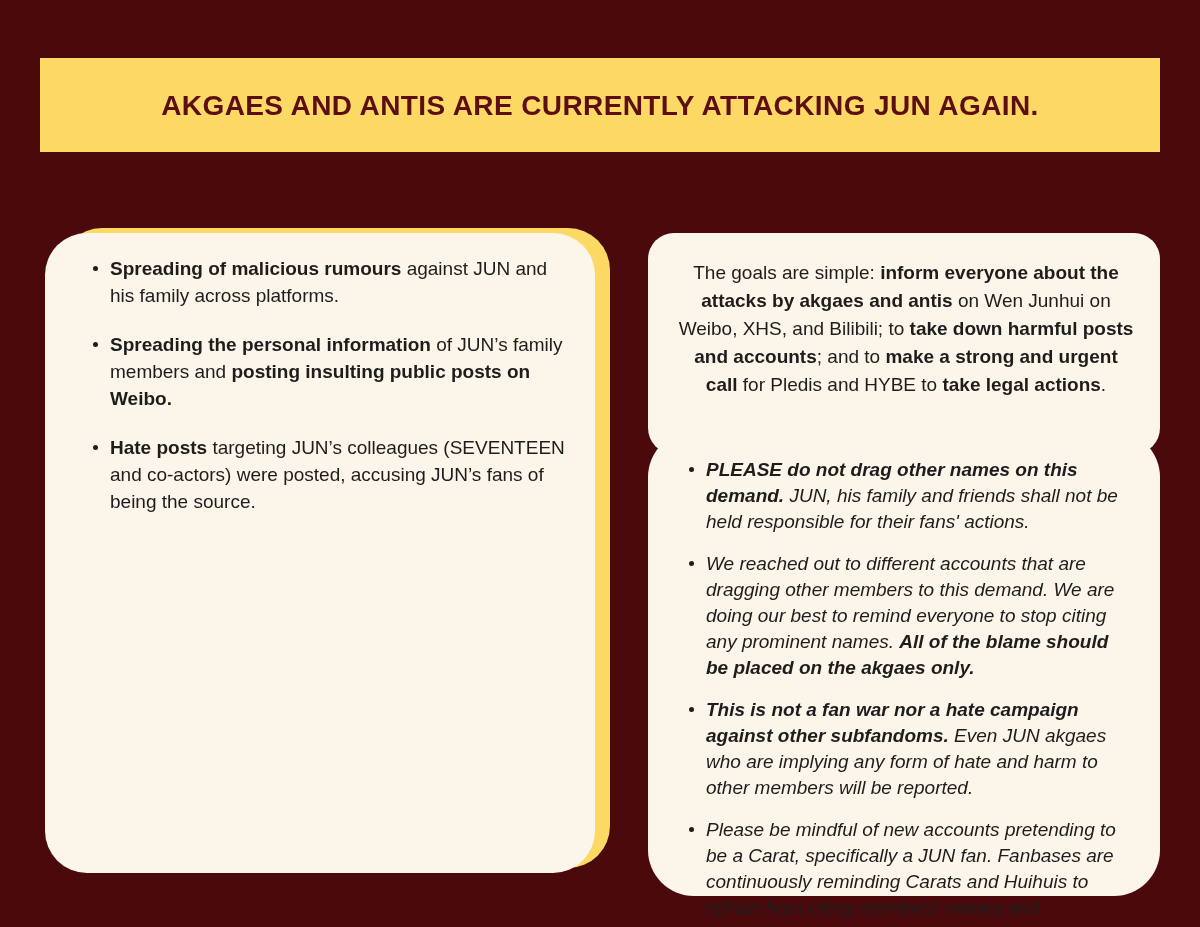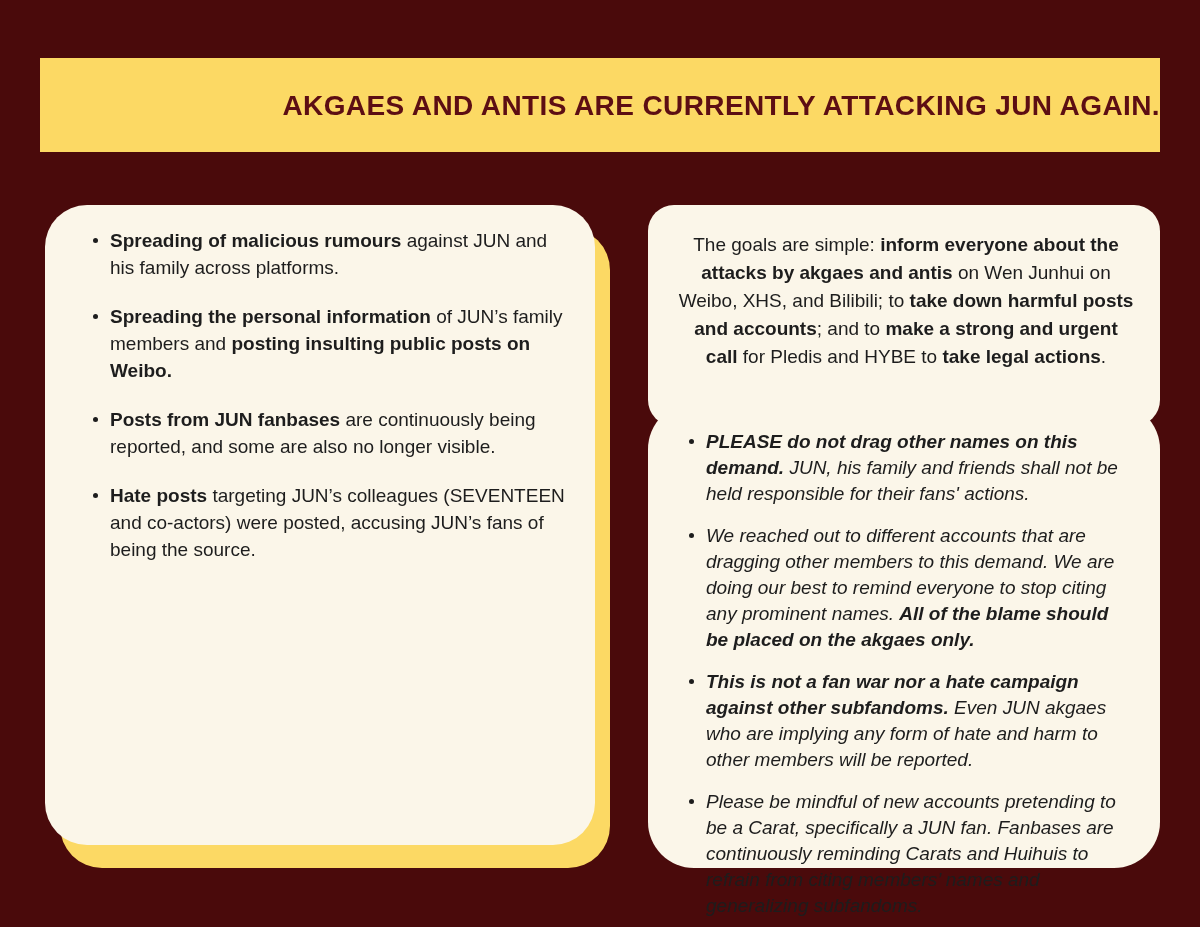--- a/index.html
+++ b/index.html
@@ -14,35 +14,36 @@
   html,body{width:1200px;height:927px;}
   body{
     position:relative;
     background:var(--page-bg);
     font-family:"Liberation Sans","DejaVu Sans",sans-serif;
     overflow:hidden;
   }
   .banner{
     position:absolute;left:40px;top:58px;width:1120px;height:94px;
     background:var(--banner-bg);
-    display:flex;flex-direction:column;align-items:flex-end;justify-content:center;
+    display:flex;flex-direction:column;align-items:center;justify-content:center;
     text-align:center;
   }
   .banner-line{
     color:var(--banner-text);
     font-weight:700;
     font-size:28px;
     line-height:39px;
     letter-spacing:0.4px;
   }
   .panel{
     position:absolute;
     background:var(--panel-bg);
     border-radius:42px;
     color:var(--body-text);
+    margin-top:28px;
   }
   .panel-shadow{
     position:absolute;left:60px;top:228px;width:550px;height:640px;
     background:var(--panel-shadow);
     border-radius:42px;
   }
   .left-panel{
     left:45px;top:205px;width:550px;height:640px;
     padding:22px 24px 0 47px;
   }
@@ -98,24 +99,20 @@
       <li class="bullet-item">
         <span class="bullet-dot"></span>
         <div class="bullet-text"><b>Spreading of malicious rumours</b><span> against JUN and his family across platforms.</span></div>
       </li>
       <li class="bullet-item">
         <span class="bullet-dot"></span>
         <div class="bullet-text"><b>Spreading the personal information</b><span> of JUN’s family members and </span><b>posting insulting public posts on Weibo.</b></div>
       </li>
       <li class="bullet-item">
         <span class="bullet-dot"></span>
-        <div class="bullet-text"><b>Posts from JUN fanbases</b><span> are continuously being reported, and some are also no longer visible.</span></div>
-      </li>
-      <li class="bullet-item">
-        <span class="bullet-dot"></span>
         <div class="bullet-text"><b>Hate posts</b><span> targeting JUN’s colleagues (SEVENTEEN and co-actors) were posted, accusing JUN’s fans of being the source.</span></div>
       </li>
     </ul>
 </section>
 
 <section class="panel right-top-panel">
   <p class="goals-text"><span>The goals are simple: </span><b>inform everyone about the attacks by akgaes and antis</b><span> on Wen Junhui on Weibo, XHS, and Bilibili; to </span><b>take down harmful posts and accounts</b><span>; and to </span><b>make a strong and urgent call</b><span> for Pledis and HYBE to </span><b>take legal actions</b><span>.</span></p>
 </section>
 
 <section class="panel right-bottom-panel">

